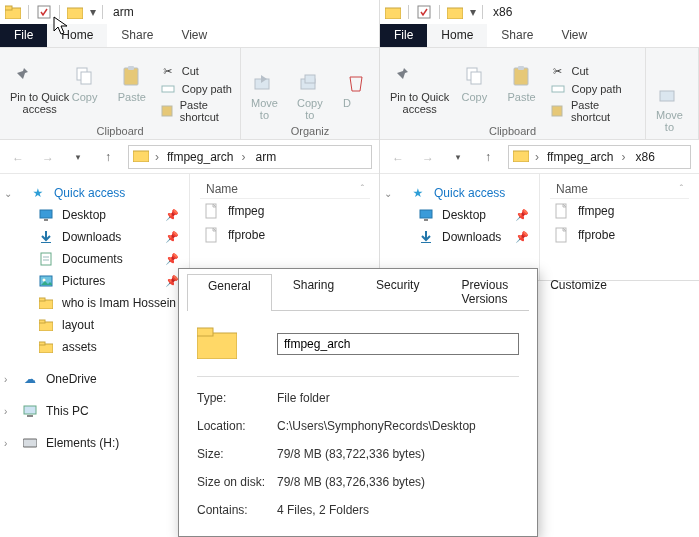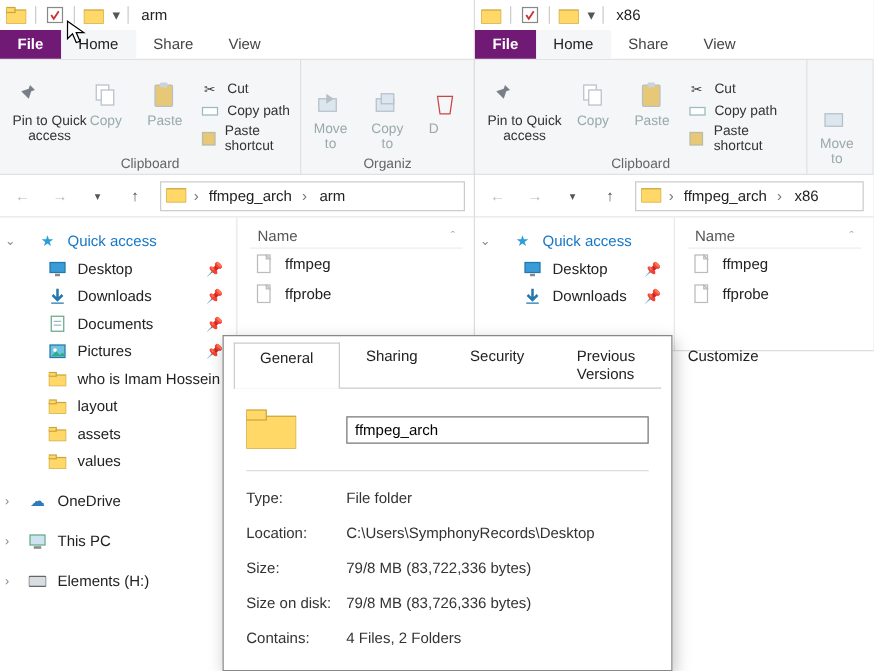--- a/index.html
+++ b/index.html
@@ -9,21 +9,21 @@
 
 
 .titlebar { height: 24px; display: flex; align-items: center; gap: 6px; padding: 0 4px; background: #fff; }
 .titlebar .tb-icon { width: 18px; height: 18px; display: flex; align-items: center; justify-content: center; }
 .titlebar .sep { width: 1px; height: 14px; background: #ccc; }
 .titlebar .title { font-size: 12px; padding-left: 4px; }
 
 
 .tabs { height: 24px; display: flex; align-items: stretch; background: #fff; border-bottom: 1px solid #e1e1e1; }
 .tab { padding: 4px 14px; font-size: 12px; cursor: default; }
-.tab.file { background: #701a75; color: #fff; font-weight: bold; }
+.tab.file { background: #0f172a; color: #fff; }
 .tab.active { background: #f5f6f7; }
 .tab:not(.file):not(.active) { color: #444; }
 
 
 .ribbon { background: #f5f6f7; height: 92px; display: flex; border-bottom: 1px solid #e1e1e1; }
 .rgroup { display: flex; flex-direction: column; align-items: center; justify-content: flex-end; padding: 4px 6px 2px; border-right: 1px solid #e1e1e1; }
 .rgroup .row { display: flex; align-items: flex-start; gap: 6px; }
 .rgroup .glabel { font-size: 11px; color: #666; margin-top: 2px; }
 .rbtn { display: flex; flex-direction: column; align-items: flex-start; gap: 2px; padding: 2px 4px; color: #333; min-width: 40px; }
 .rbtn.dis { color: #9aa; }
@@ -287,29 +287,20 @@
           </div>
           <div class="item" style="padding-left: 38px;">
             <span class="nicon">
               <svg width="14" height="12">
                 <rect x="0" y="3" width="14" height="9" fill="#ffd867" stroke="#caa63e"></rect>
                 <rect x="0" y="1" width="6" height="3" fill="#ffd867" stroke="#caa63e"></rect>
               </svg>
             </span>
             <span>assets</span>
           </div>
-          <div class="item" style="padding-left: 38px;">
-            <span class="nicon">
-              <svg width="14" height="12">
-                <rect x="0" y="3" width="14" height="9" fill="#ffd867" stroke="#caa63e"></rect>
-                <rect x="0" y="1" width="6" height="3" fill="#ffd867" stroke="#caa63e"></rect>
-              </svg>
-            </span>
-            <span>values</span>
-          </div>
         </div>
       <div class="spacer"></div>
       <div class="item" style="padding-left:22px;">
         <span class="chev">›</span>
         <span class="nicon" style="color:#2e7bbb;">☁</span>
         <span>OneDrive</span>
       </div>
       <div class="spacer"></div>
       <div class="item" style="padding-left:22px;">
         <span class="chev">›</span>

